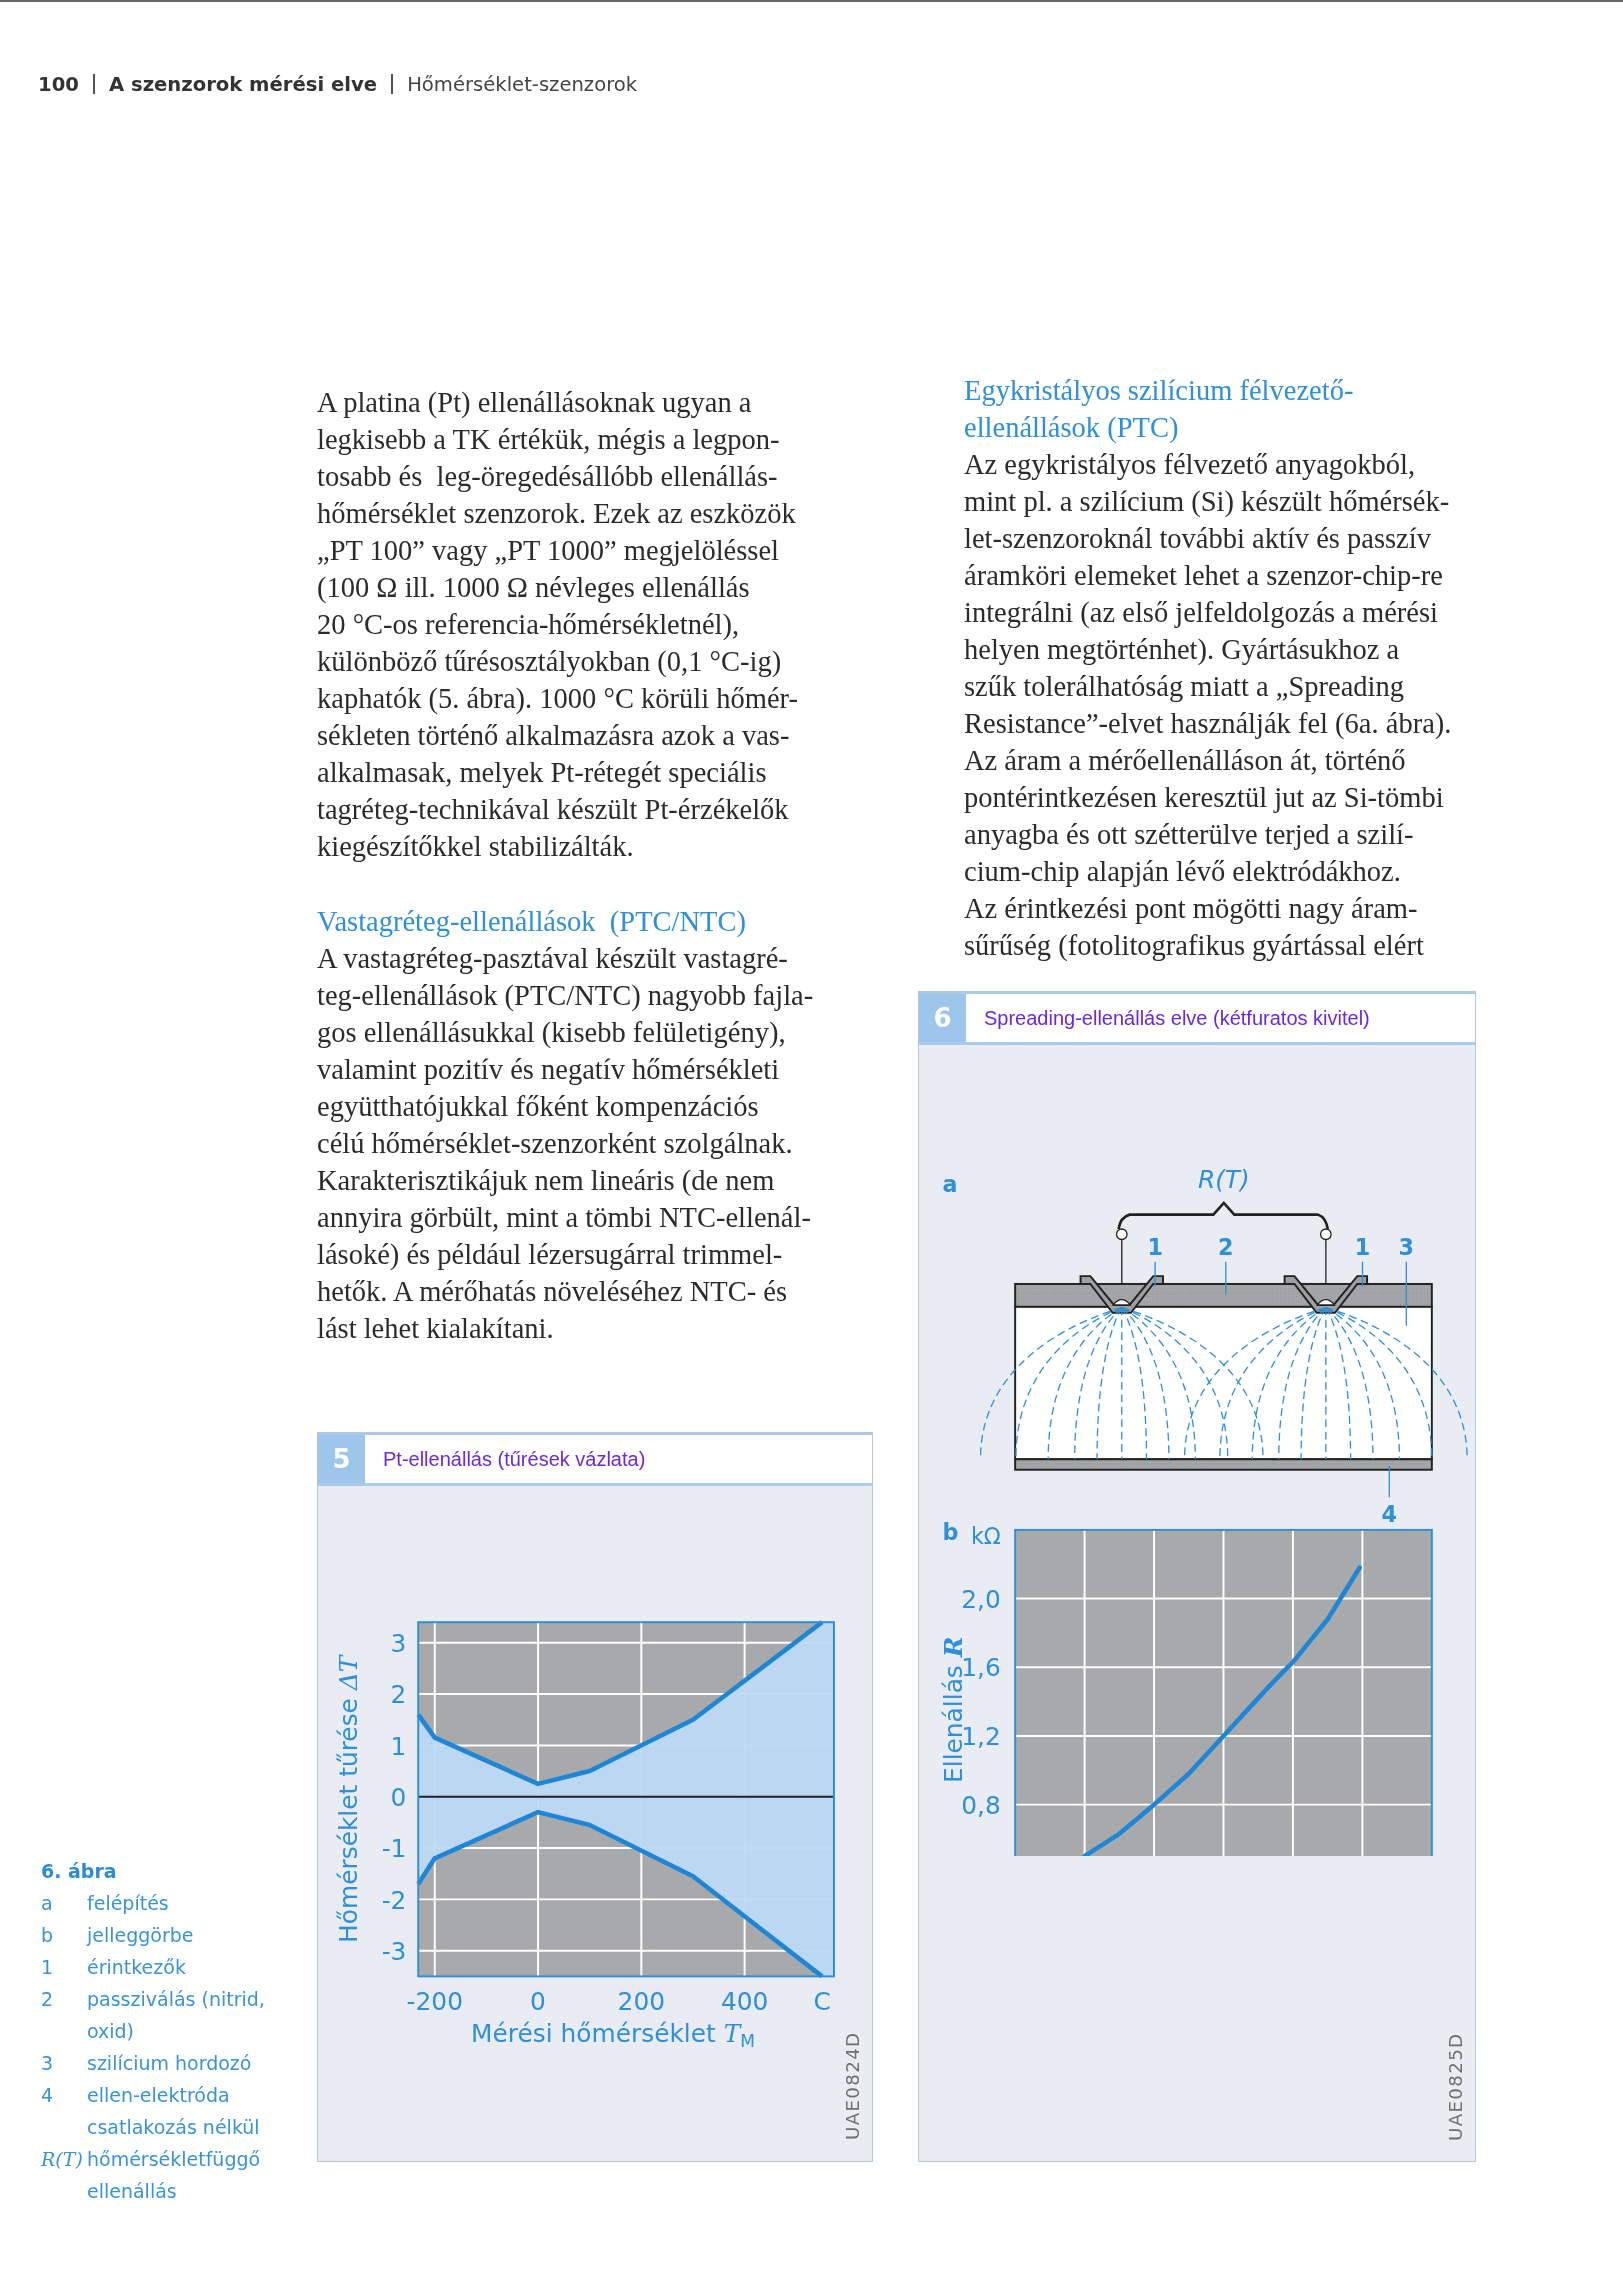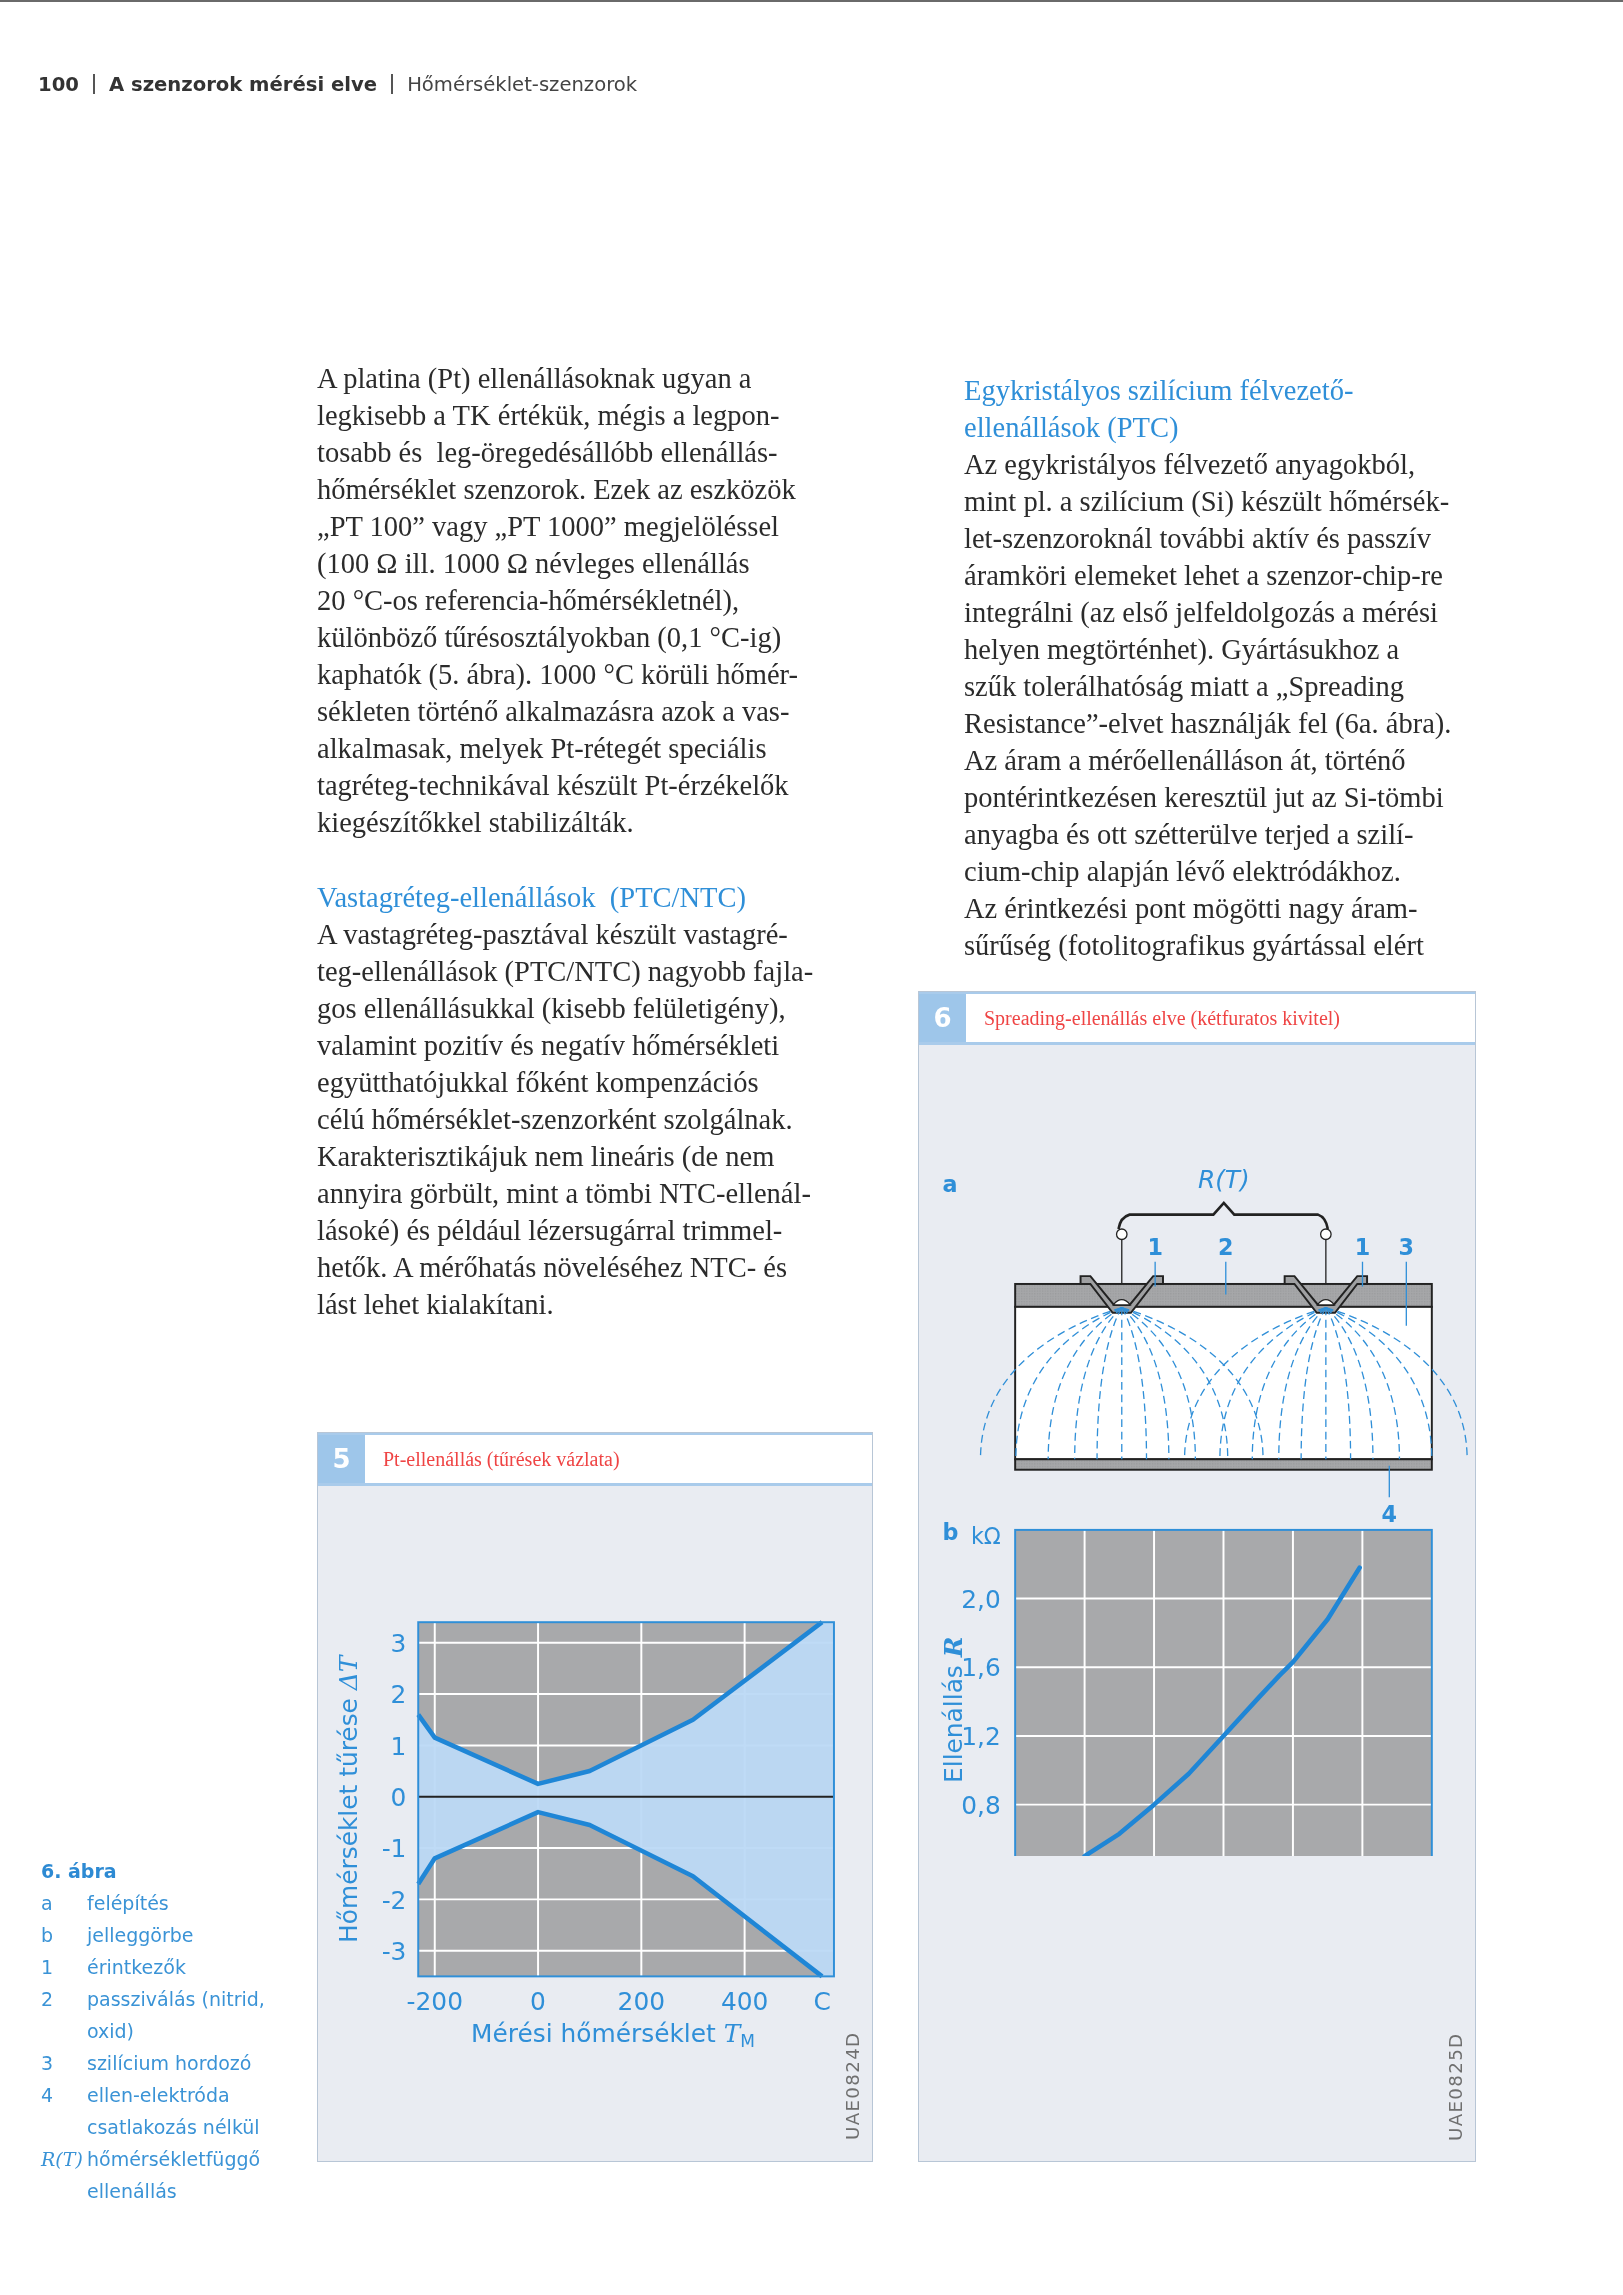--- a/index.html
+++ b/index.html
@@ -10,39 +10,39 @@
   .runhead .pg { font-weight:bold; }
   .runhead .sec { font-weight:bold; }
   .runhead .sep { display:inline-block; width:1.3px; height:19.6px; background:#555; margin:0 14.4px; vertical-align:-2.6px; }
   .runhead .sub { color:#444; }
   .col { font-family:"Liberation Serif", serif; font-size:28.5px; line-height:37px; color:#2b2b2b; }
   .col p { margin:0; white-space:pre; }
   .blue-head { color:#2f8fd8; }
   .fig { border:1.3px solid #b8c6d6; background:#e9ecf2; }
   .fig-head { position:absolute; left:0; top:0; right:0; height:48px; background:#ffffff; border-bottom:3.3px solid #a9cbeb; border-top:2px solid #a9cbeb;}
   .fig-num { position:absolute; left:0; top:0; width:47px; height:48px; background:#9ec6ea; color:#fff; font-family:"DejaVu Sans", sans-serif; font-weight:bold; font-size:26px; text-align:center; line-height:48px; }
-  .fig-title { position:absolute; left:65px; top:0; height:36px; line-height:48px; font-family:Liberation Serif, serif; font-size:20px; color:#ef4444; white-space:nowrap; }
+  .fig-title { position:absolute; left:65px; top:0; height:36px; line-height:48px; font-family:Liberation Sans, sans-serif; font-size:20px; color:#6d28d9; white-space:nowrap; }
   .caption { font-family:"DejaVu Sans", sans-serif; font-size:19px; color:#3a93d6; line-height:32px;margin-top:29px; }
   .caption .ttl { font-weight:bold; color:#2d8ad3; }
   .caption .row { display:flex; }
   .caption .k { width:46px; flex:none; }
   .caption .k.it { font-family:"DejaVu Serif", serif; font-style:italic; width:46px; }
   .code { font-family:"DejaVu Sans", sans-serif; font-size:18.3px; color:#6f6f6f; transform:rotate(-90deg); transform-origin:left top; white-space:nowrap; letter-spacing:1.3px; }
   svg text { font-family:"DejaVu Sans", sans-serif; }
 </style>
 </head>
 <body>
 
 <div class="abs topline"></div>
 
 <div class="abs runhead">
   <span class="pg">100</span><span class="sep"></span><span class="sec">A szenzorok mérési elve</span><span class="sep"></span><span class="sub">Hőmérséklet-szenzorok</span>
 </div>
 
-<div class="abs col" style="left:317px; top:360px; width:576px;">
+<div class="abs col" style="left:317px; top:384px; width:576px;">
   <div id="lc-p1">
       <p>A platina (Pt) ellenállásoknak ugyan a</p>
       <p>legkisebb a TK értékük, mégis a legpon-</p>
       <p>tosabb és  leg-öregedésállóbb ellenállás-</p>
       <p>hőmérséklet szenzorok. Ezek az eszközök</p>
       <p>„PT 100” vagy „PT 1000” megjelöléssel</p>
       <p>(100 Ω ill. 1000 Ω névleges ellenállás</p>
       <p>20 °C-os referencia-hőmérsékletnél),</p>
       <p>különböző tűrésosztályokban (0,1 °C-ig)</p>
       <p>kaphatók (5. ábra). 1000 °C körüli hőmér-</p>

